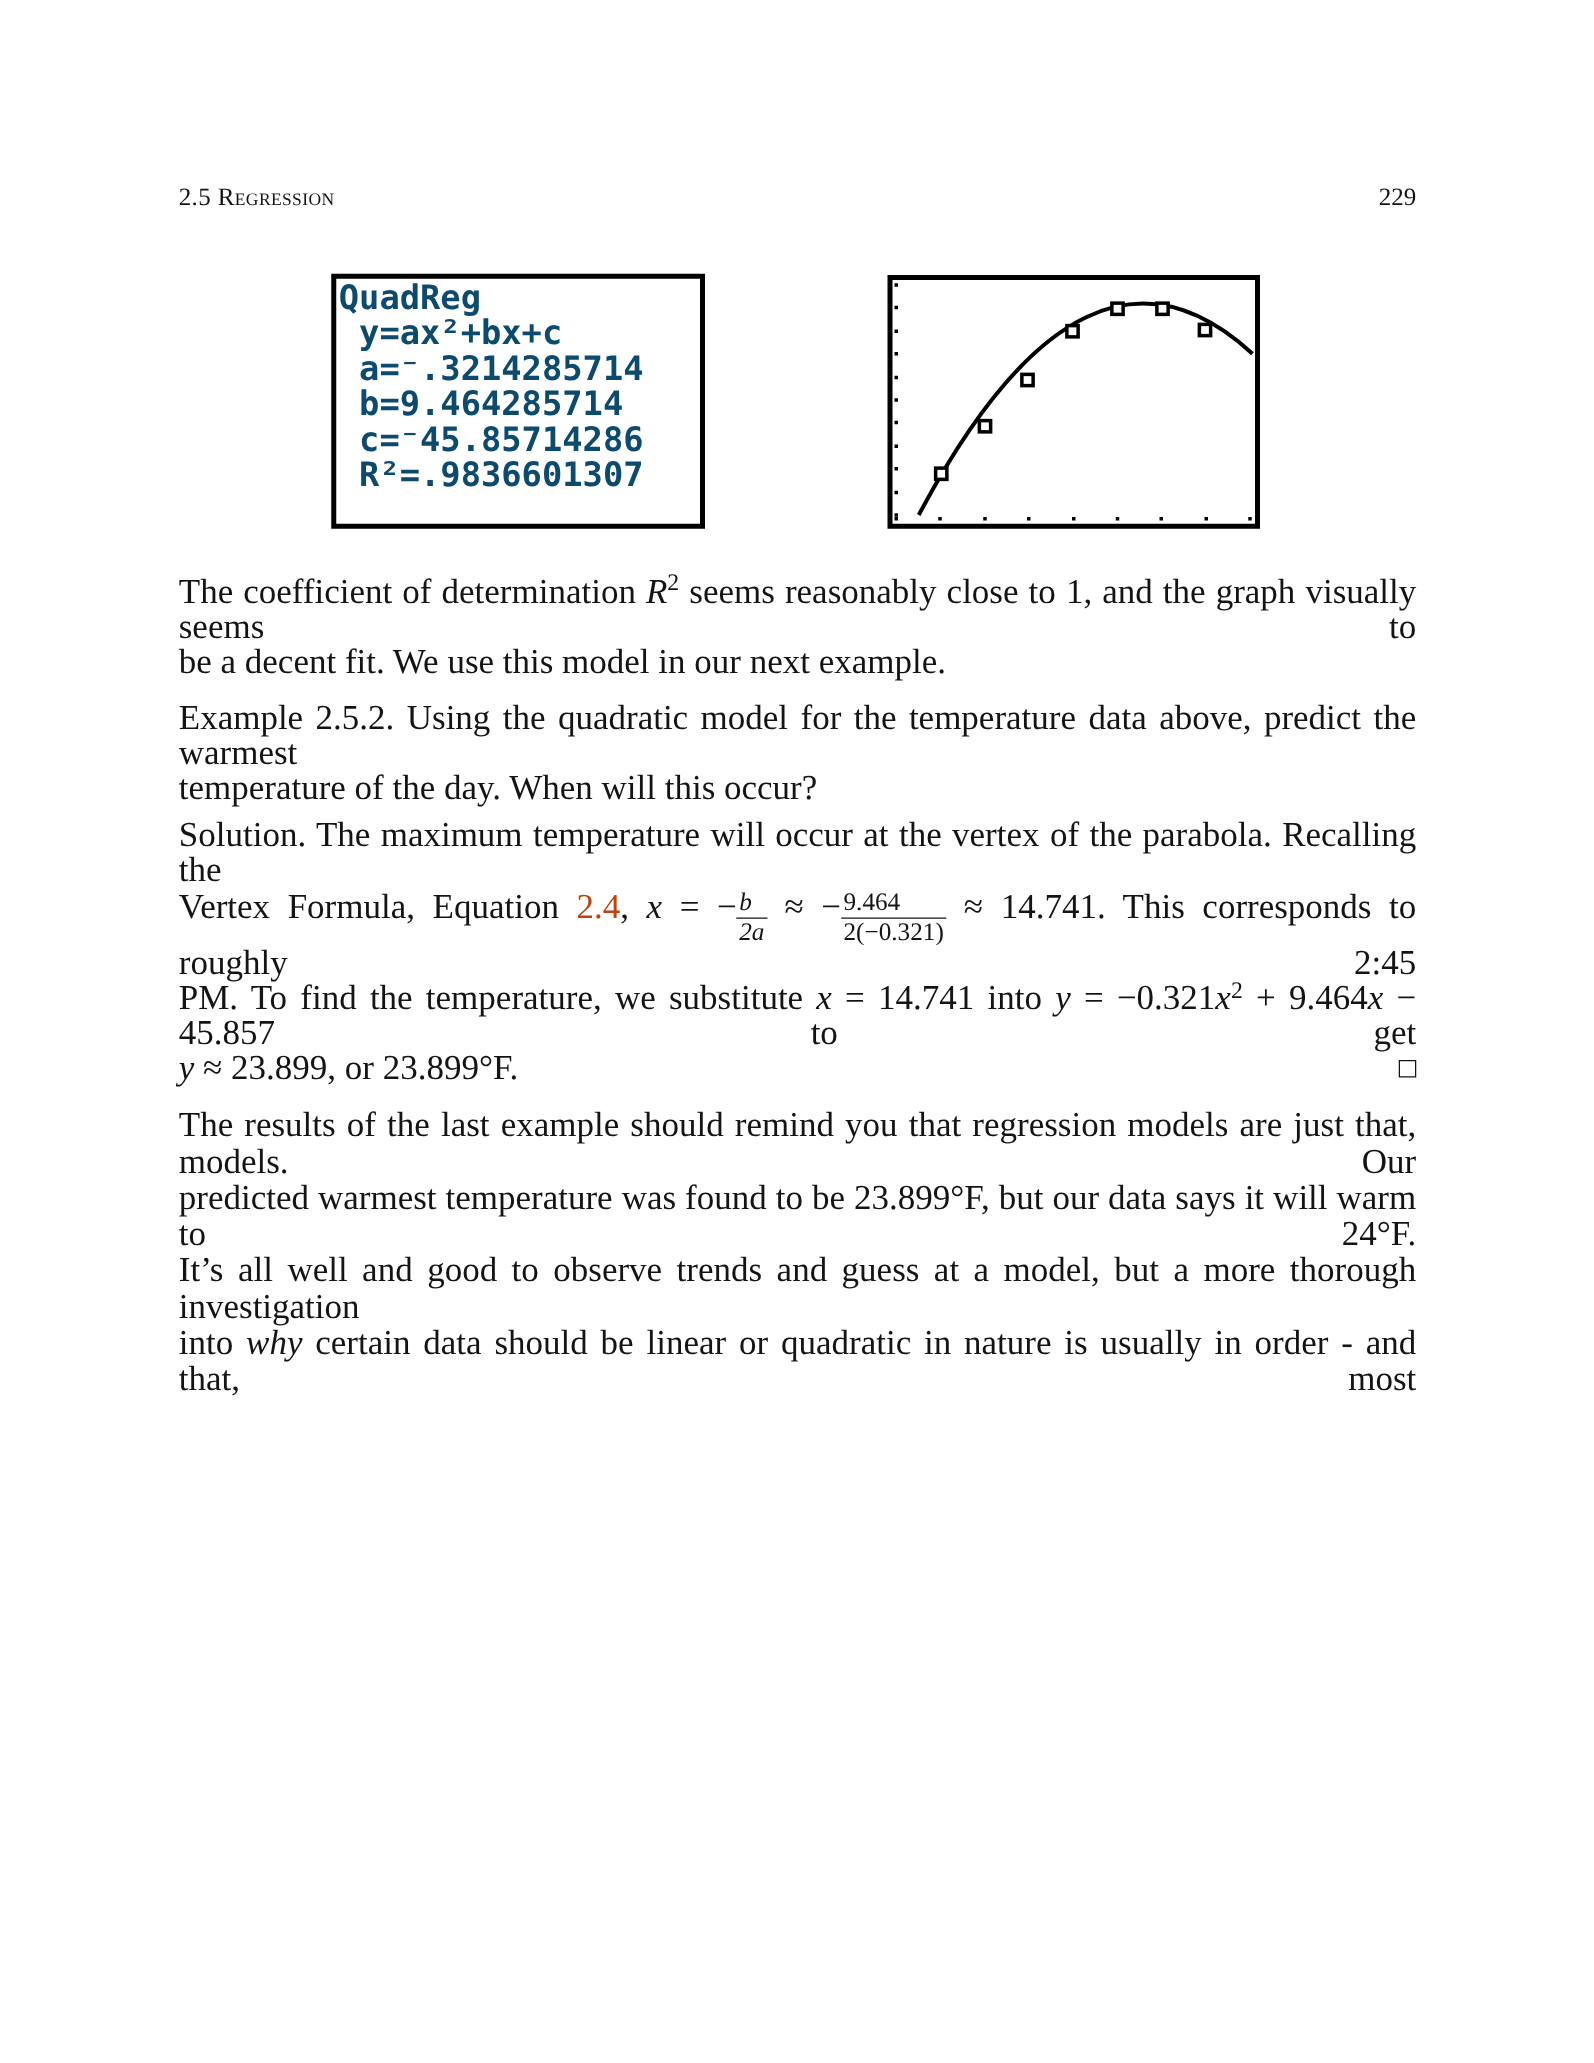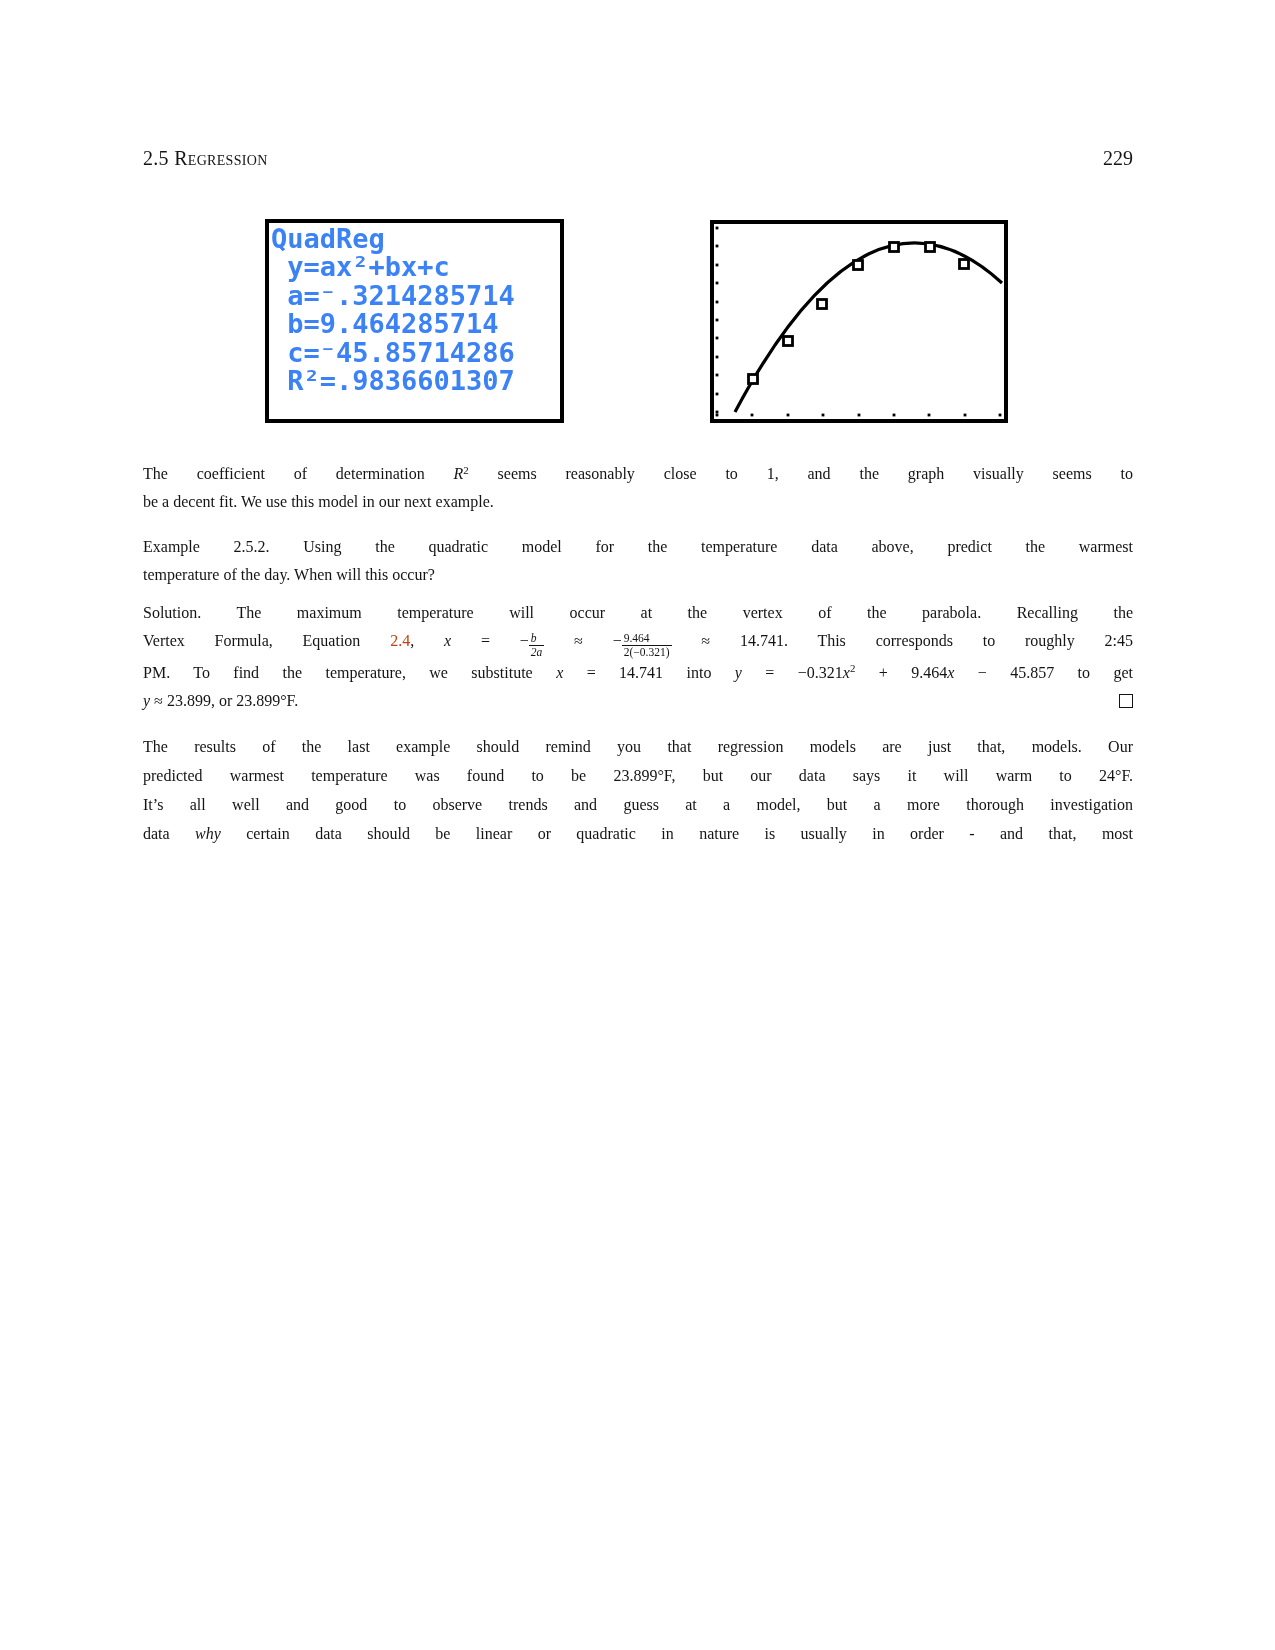--- a/index.html
+++ b/index.html
@@ -9,23 +9,23 @@
   
   .header{display:flex;justify-content:space-between;font-size:20px;line-height:24px;}
   .sc{font-variant:small-caps;letter-spacing:0.3px;}
   
   .screens{position:relative;height:204px;margin-top:49px;}
   .screen{position:absolute;background:#fff;border:4px solid #000;box-sizing:content-box;}
   #screen1{left:122px;top:0;width:291px;height:196px;}
   #screen2{left:567px;top:1px;width:290px;height:195px;}
   #calc1{margin:0;padding:2px 0 0 2px;white-space:pre;
          font-family:"DejaVu Sans Mono",monospace;font-weight:bold;
-         font-size:27px;line-height:28.4px;color:#3b82f6;}
+         font-size:27px;line-height:28.4px;color:#0c4a6e;}
   
-  .para{font-size:16px;line-height:28px;}
+  .para{font-size:28px;line-height:28px;}
   #p-intro{margin-top:37px;}
   #p-example{margin-top:17px;}
   #p-solution{margin-top:10px;}
   #p-closing{margin-top:17px;line-height:29px;}
   .jline{text-align:justify;text-align-last:justify;}
   .lline{text-align:left;}
   .line{position:relative;}
   .b{font-weight:normal;}
   .it{font-style:italic;}
   .sup{font-size:0.68em;position:relative;top:-0.5em;line-height:0;}
@@ -103,18 +103,18 @@
         <div class="para" id="p-solution">
           <div class="line jline"><span class="b">Solution.</span><span>  The maximum temperature will occur at the vertex of the parabola.  Recalling the</span></div>
           <div class="line jline"><span>Vertex Formula, Equation </span><span class="link">2.4</span><span>, </span><span class="it">x</span><span> = −</span><span class="frac it"><span class="num">b</span><span class="den">2a</span></span><span> ≈ −</span><span class="frac"><span class="num">9.464</span><span class="den">2(−0.321)</span></span><span> ≈ 14.741.  This corresponds to roughly 2:45</span></div>
           <div class="line jline"><span>PM. To find the temperature, we substitute </span><span class="it">x</span><span> = 14.741 into </span><span class="it">y</span><span> = −0.321</span><span class="it">x</span><span class="sup">2</span><span> + 9.464</span><span class="it">x</span><span> − 45.857 to get</span></div>
           <div class="line lline"><span class="it">y</span><span> ≈ 23.899, or 23.899°F.</span><span class="qed"></span></div>
         </div>
         <div class="para" id="p-closing">
           <div class="line jline"><span>The results of the last example should remind you that regression models are just that, models.  Our</span></div>
           <div class="line jline"><span>predicted warmest temperature was found to be 23.899°F, but our data says it will warm to 24°F.</span></div>
           <div class="line jline"><span>It’s all well and good to observe trends and guess at a model, but a more thorough investigation</span></div>
-          <div class="line jline"><span>data </span><span class="it">why</span><span> certain data should be linear or quadratic in nature is usually in order - and that, most</span></div>
+          <div class="line jline"><span>into </span><span class="it">why</span><span> certain data should be linear or quadratic in nature is usually in order - and that, most</span></div>
         </div>
       </div>
 
   </div>
 </div>
 
 </body></html>

